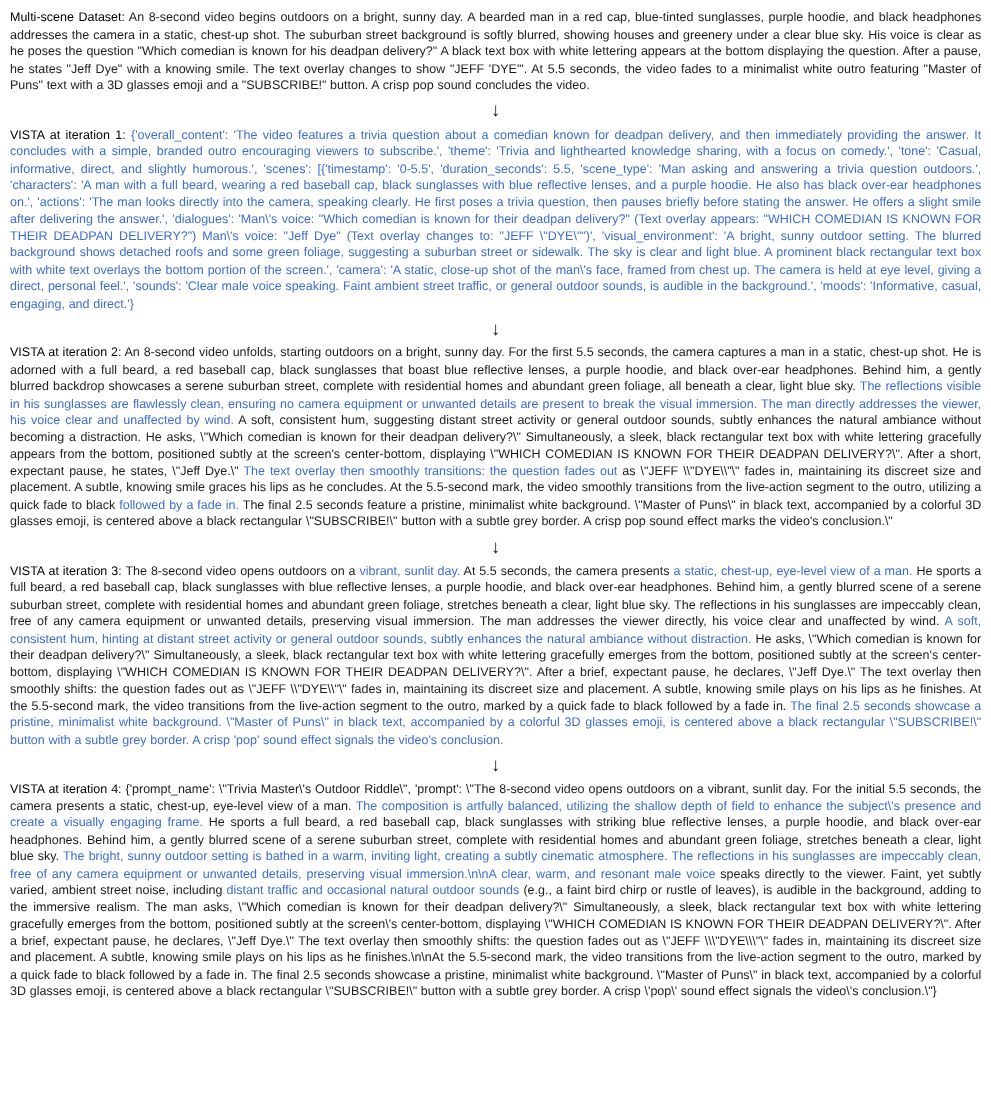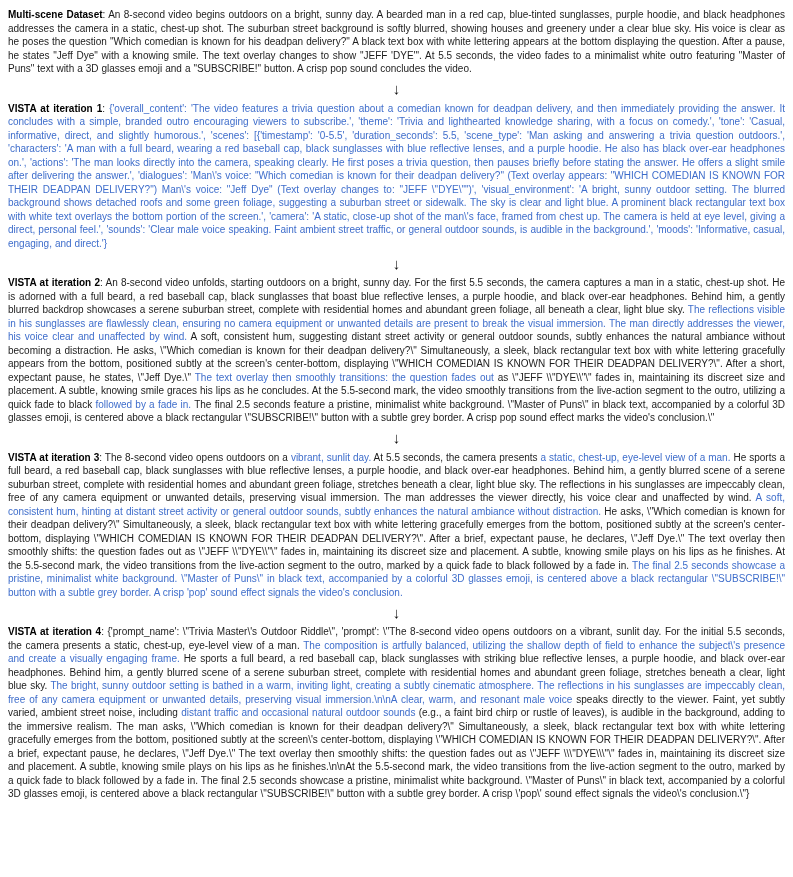--- a/index.html
+++ b/index.html
@@ -14,21 +14,21 @@
     line-height: 13.5px;
     color: var(--black, #1c1c1c);
     padding: 8px 8px 0 8px;
   }
   .page { width: 100%; }
   .para {
     text-align: justify;
     word-spacing: 0.2px;
   }
   .para b.lbl {
-    font-weight: 700;
+    font-weight: 400;
     color: #000000;
   }
   .seg-black { color: var(--black, #1c1c1c); }
   .seg-blue  { color: var(--blue, #3e6dcb); }
   .arrow-row {
     height: 14px;
     margin: 6px 0 6px 0;
     display: flex;
     align-items: center;
     justify-content: center;

